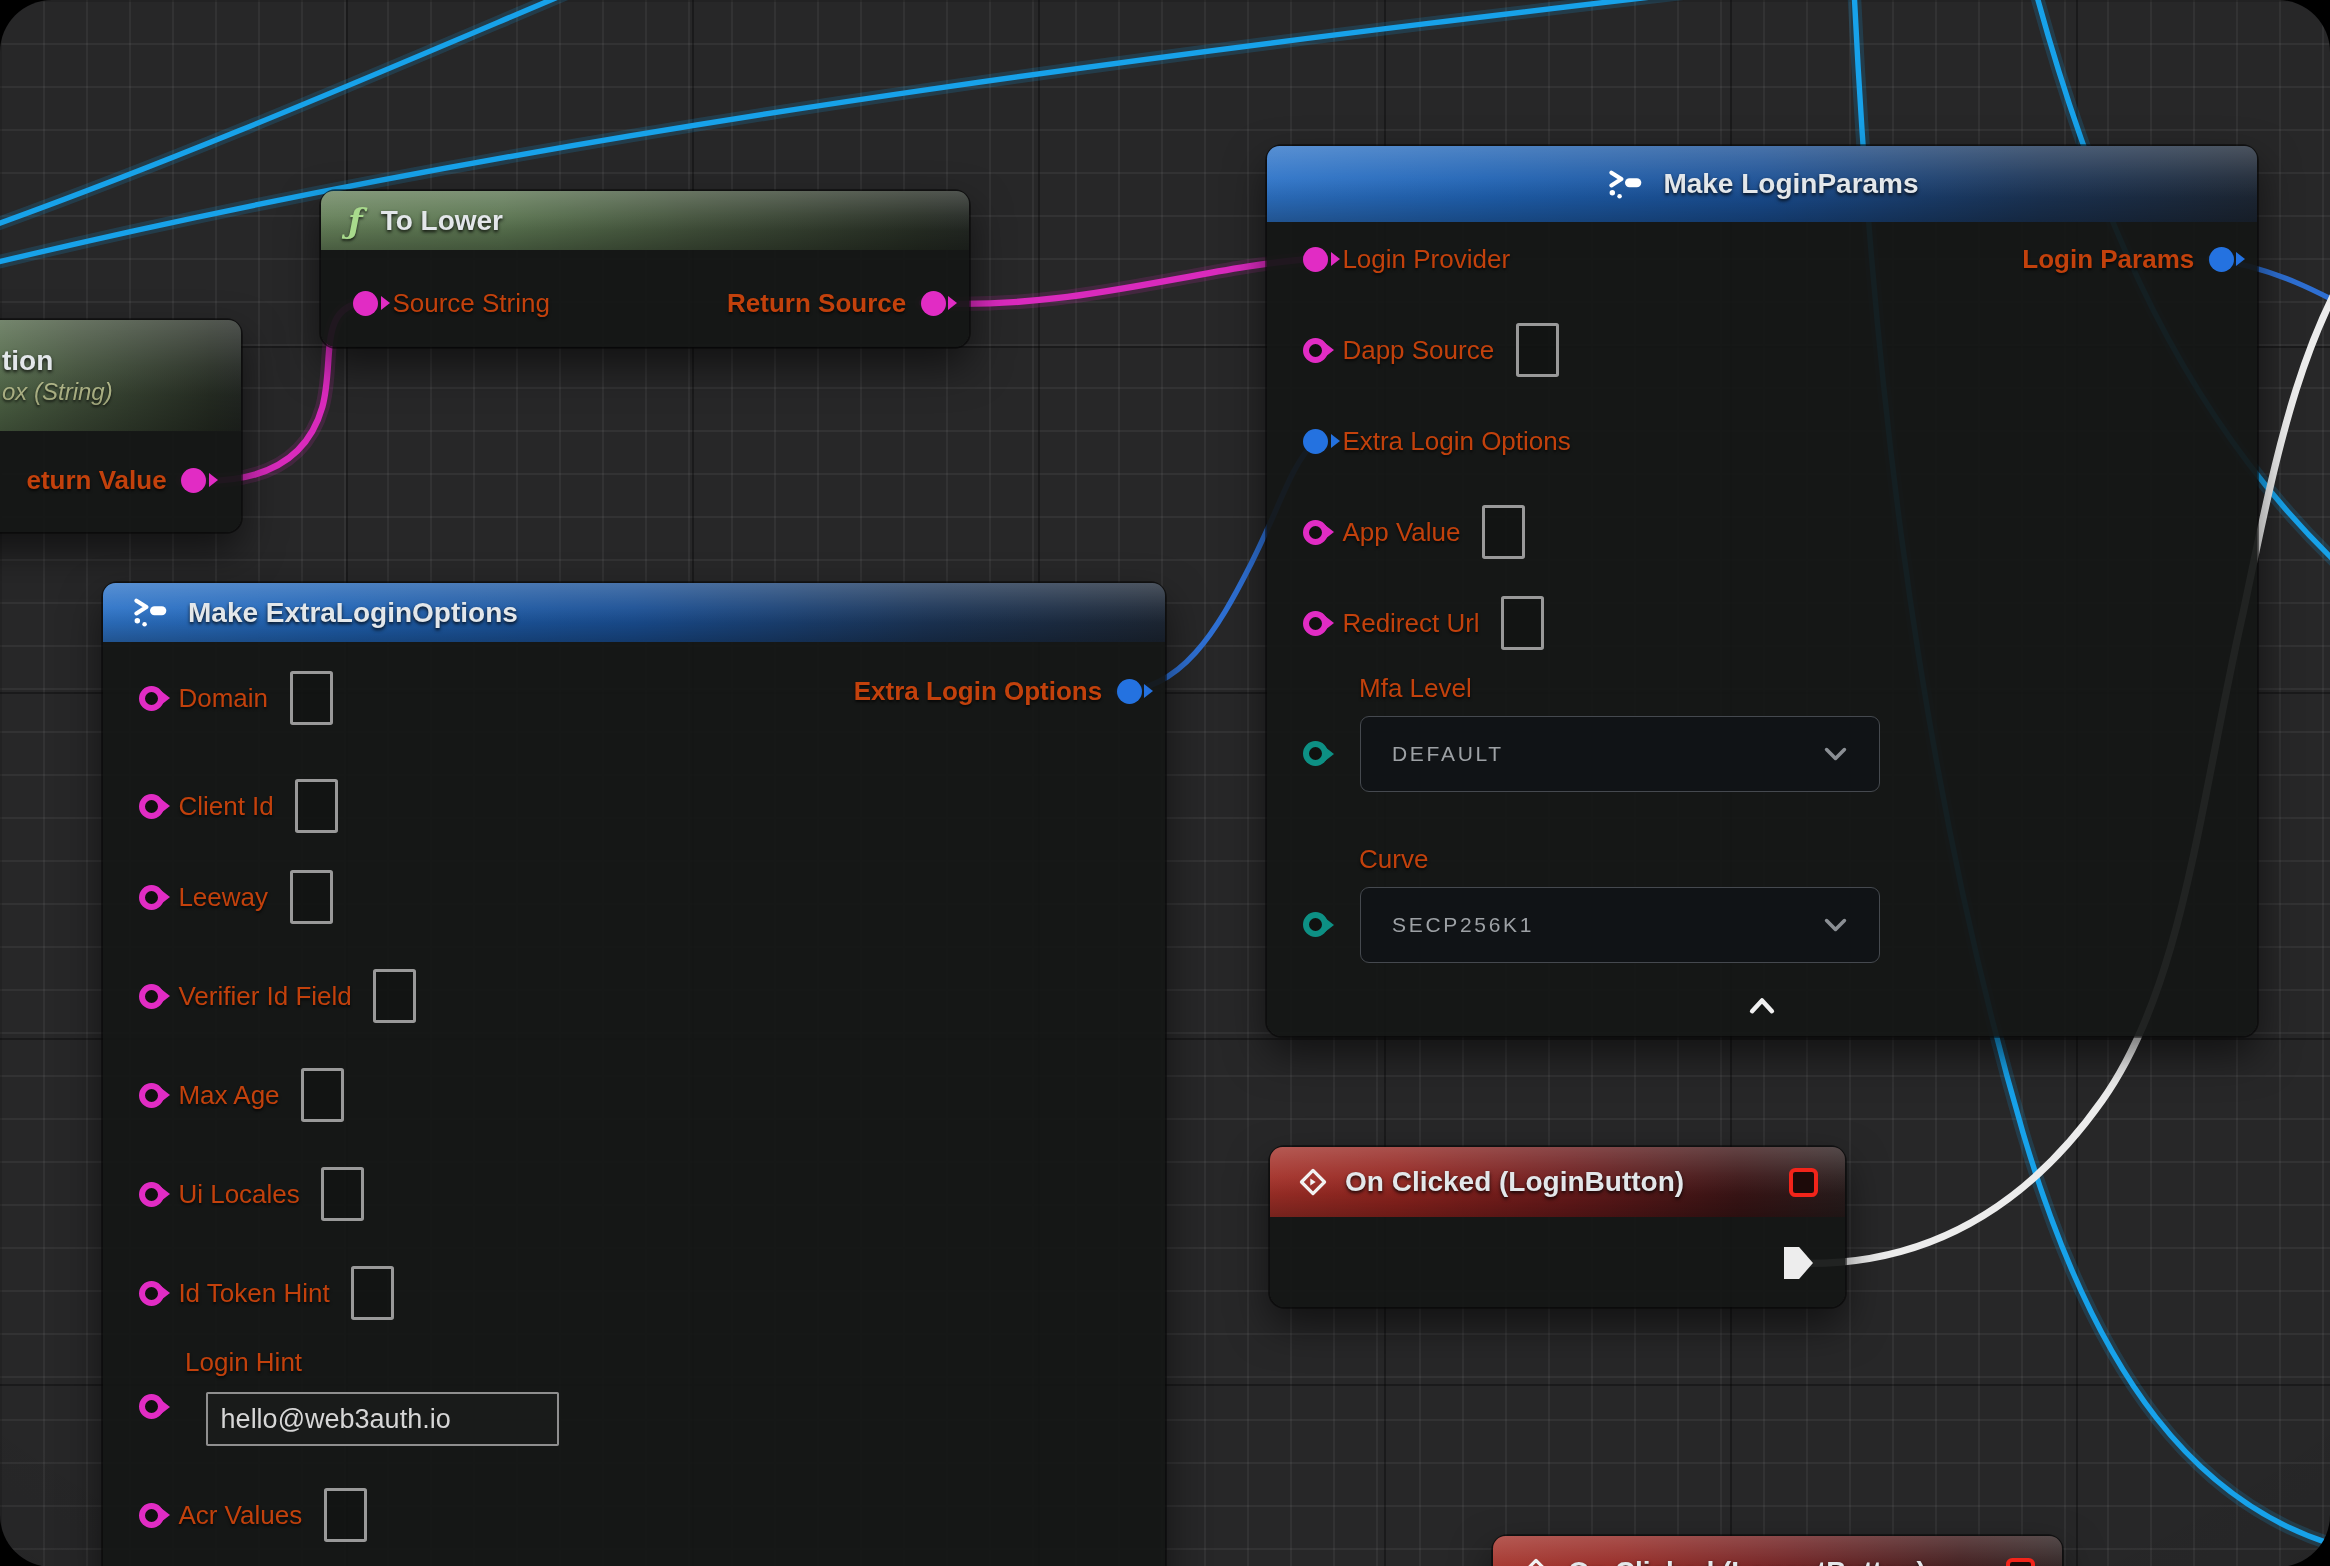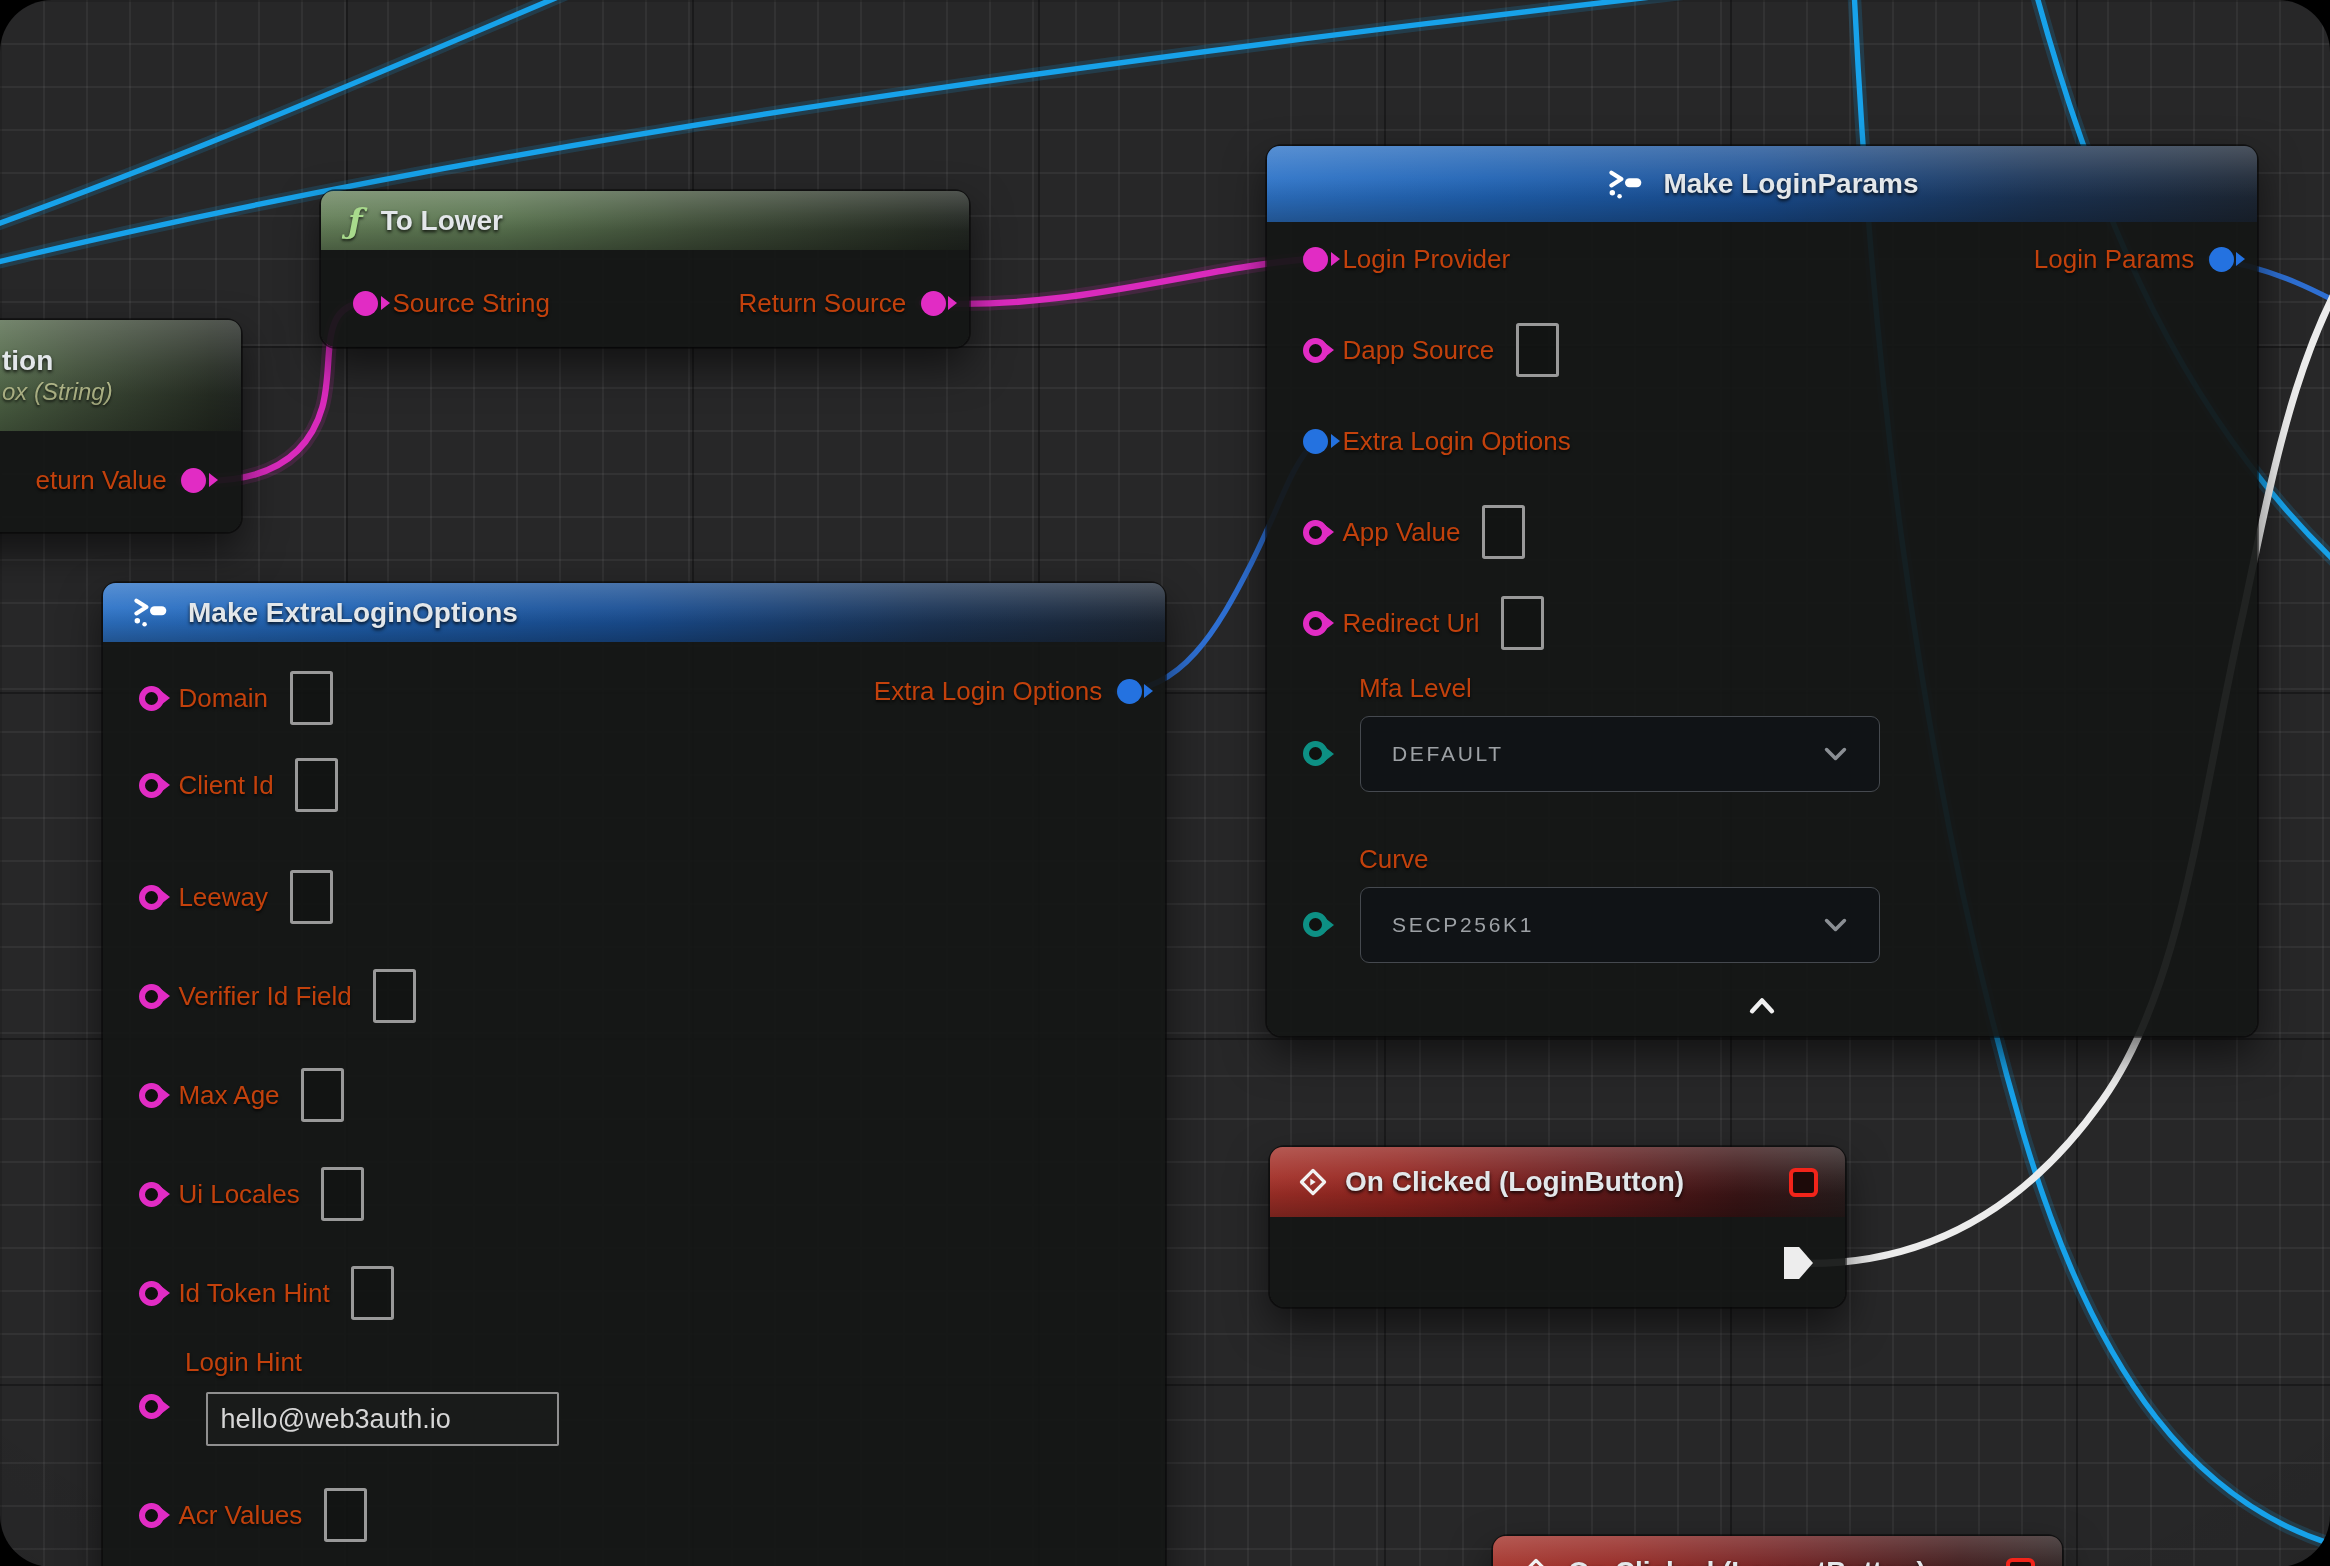--- a/index.html
+++ b/index.html
@@ -36,21 +36,21 @@
   .hdr-green{background:linear-gradient(90deg,#66815a 0%,#5a7450 28%,#41503a 58%,#272e24 92%,#232823 100%);}
   .hdr-blue{background:linear-gradient(90deg,#2e74c8 0%,#2063b4 22%,#1a4f94 50%,#1c3557 78%,#1e2836 100%);}
   .hdr-red{background:linear-gradient(90deg,#a33028 0%,#93241f 22%,#6b1a1b 52%,#3b1516 82%,#2a1d1d 100%);}
   .node-title{font-size:28px;font-weight:700;color:#e3e7ea;white-space:nowrap;
     text-shadow:0 1.8px 3.6px rgba(0,0,0,0.85);z-index:1;}
   .fn-icon{font-family:"DejaVu Serif",serif;font-style:italic;font-weight:700;
     font-size:34px;color:#a8da8c;z-index:1;text-shadow:0 1.8px 2.7px rgba(0,0,0,0.7);}
   .hdr-sub{font-size:24px;font-style:italic;color:#b9bf8e;text-shadow:0 1.8px 2.7px rgba(0,0,0,0.7);}
 
   .row{position:absolute;display:flex;align-items:center;gap:14.4px;height:58px;left:0;padding-left:36px;}
-  .row.out{left:auto;right:23.4px;padding-left:0;flex-direction:row-reverse;}
+  .row.out{left:auto;right:23.4px;padding-left:0;flex-direction:row-reverse;font-weight:bold;}
   .plabel{font-size:26px;color:#c2410c;white-space:nowrap;text-shadow:0 1.8px 2.7px rgba(0,0,0,0.7);}
   .pin{position:relative;box-sizing:border-box;width:25px;height:25px;border-radius:50%;flex:none;}
   .pin::after{content:"";position:absolute;right:-11.7px;top:50%;transform:translateY(-50%);
     border-left:9px solid var(--pc);border-top:7.2px solid transparent;border-bottom:7.2px solid transparent;}
   .pin.solid{background:var(--pc);}
   .pin.hollow{border:6.3px solid var(--pc);background:rgba(12,12,12,0.55);}
   .pin.magenta{--pc:var(--pin-magenta);}
   .pin.blue{--pc:var(--pin-blue);}
   .pin.teal{--pc:var(--pin-teal);}
   .chk{box-sizing:border-box;width:43px;height:54px;border:3.6px solid var(--checkbox-border);
@@ -129,21 +129,21 @@
           <circle cx="16" cy="29" r="2.5" fill="#fff"></circle>
       </svg>
       <span class="node-title">Make ExtraLoginOptions</span>
     </div>
 
     <div class="row" style="top:86px;">
       <span class="pin hollow magenta"></span>
       <span class="plabel">Domain</span>
       <span class="chk"></span>
     </div>
-    <div class="row" style="top:173px;">
+    <div class="row" style="top:194px;">
       <span class="pin hollow magenta"></span>
       <span class="plabel">Client Id</span>
       <span class="chk"></span>
     </div>
     <div class="row" style="top:285px;">
       <span class="pin hollow magenta"></span>
       <span class="plabel">Leeway</span>
       <span class="chk"></span>
     </div>
     <div class="row" style="top:384px;">

